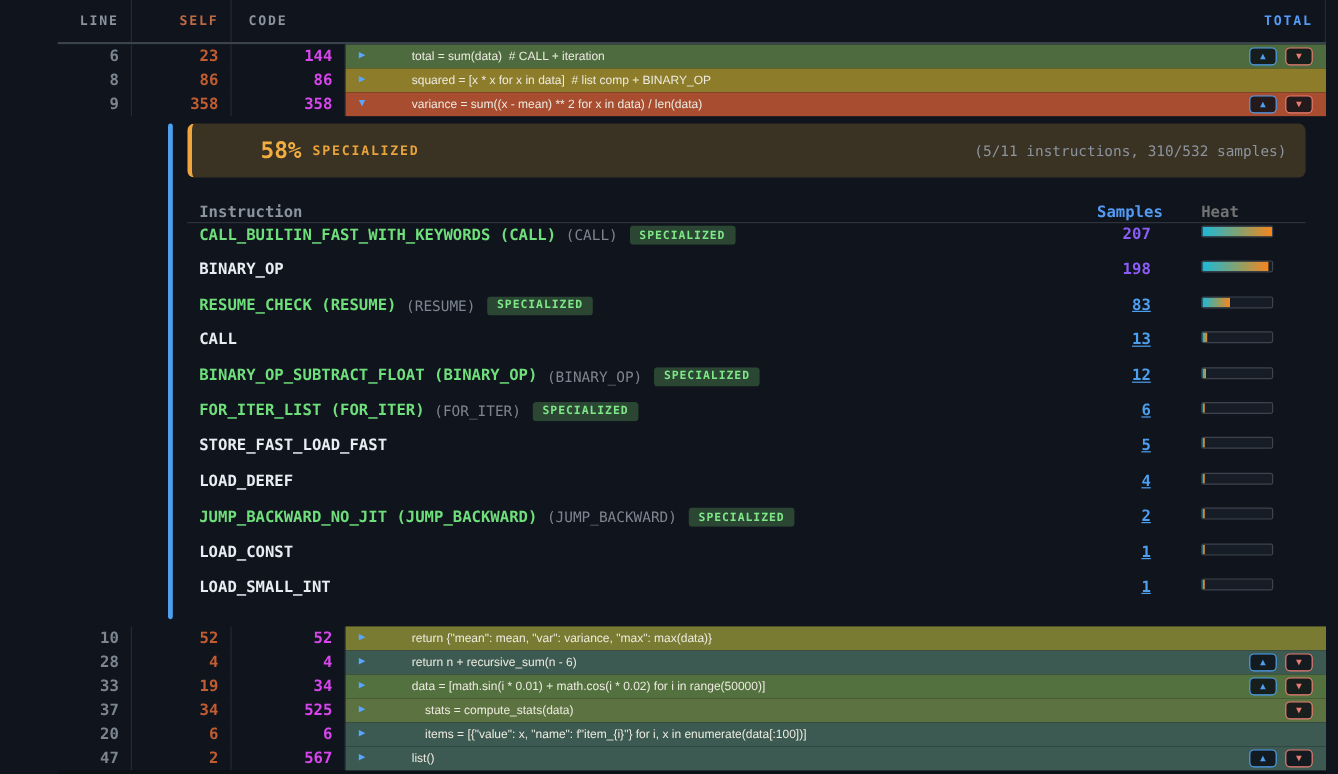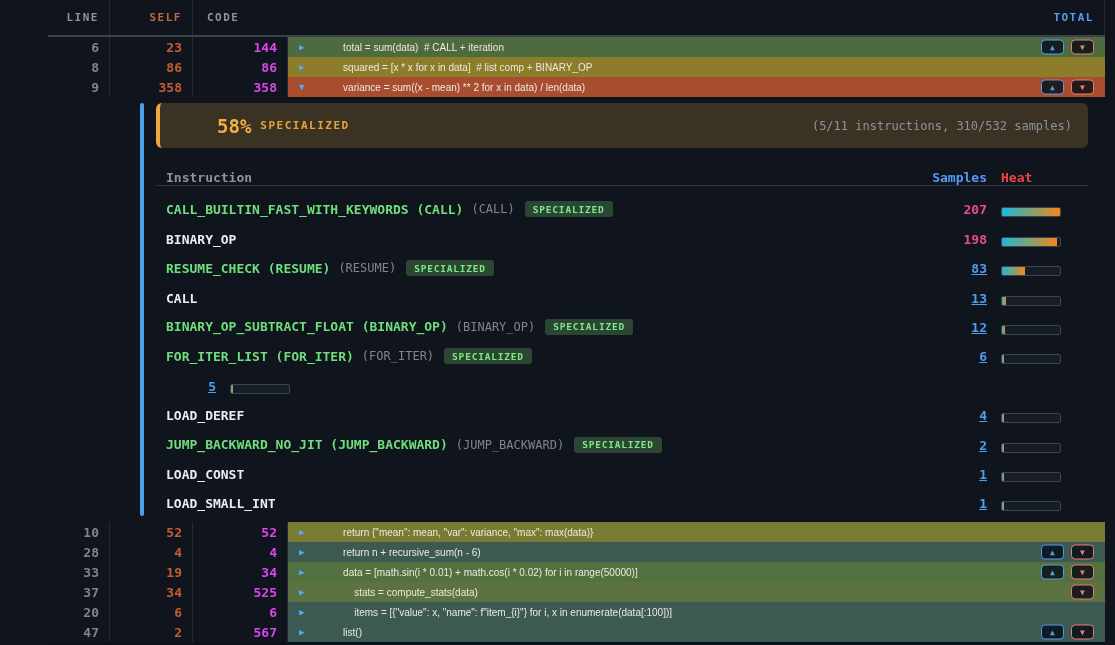--- a/index.html
+++ b/index.html
@@ -85,36 +85,36 @@
   .banner-right { margin-left: auto; font-size: 12px; color: #8b949e; }
 
   .instr-header {
     margin-top: 15px; height: 23px;
     display: flex; align-items: flex-end;
     border-bottom: 1px solid #2d333b;
     font-size: 13px; font-weight: bold;
   }
   .ih-name { flex: 1; padding-left: 10px; color: #8b949e; }
   .ih-samples { width: 60px; text-align: right; color: #539bf5; }
-  .ih-heat { width: 60px; margin-left: 14px; margin-right: 27px; color: #ef4444; }
+  .ih-heat { width: 60px; margin-left: 32px; margin-right: 27px; color: #737373; }
 
   .instr-rows { margin-top: 2px; }
-  .instr-row { height: 29.4px; display: flex; align-items: flex-end; }
+  .instr-row { height: 29.4px; display: flex; align-items: flex-start; gap: 28px; }
   .in-name { flex: 1; padding-left: 10px; display: flex; align-items: center; white-space: nowrap; overflow: hidden; }
   .in-title { font-size: 13px; font-weight: bold; }
   .in-title.spec { color: #6fdf7c; }
   .in-title.plain { color: #e6edf3; }
   .in-base { margin-left: 8px; font-size: 12px; color: #7d8590; }
   .spec-badge {
     margin-left: 10px; background: #2b4733; color: #7ee787;
     font-size: 9.5px; font-weight: bold; letter-spacing: 0.8px;
     padding: 2.5px 8px; border-radius: 3px;
   }
   .in-samples { width: 60px; text-align: right; font-size: 13px; font-weight: bold; }
-  .in-samples.hot { color: #ec4899; margin-top: 24px; }
+  .in-samples.hot { color: #8b5cf6; }
   .in-samples.cool { color: #4d9ff0; text-decoration: underline; }
   .heat-track {
     width: 60px; height: 10px; margin-left: 14px; margin-right: 27px;
     background: #171d26; border: 1px solid #3d444d; border-radius: 2px;
     overflow: hidden; position: relative;
   }
   .heat-fill {
     position: absolute; left: 0; top: 0; bottom: 0;
     background: linear-gradient(90deg, #1db8d8 0%, #8aa06a 55%, #f6861f 100%);
   }
@@ -240,20 +240,23 @@
               <span class="in-title spec">FOR_ITER_LIST (FOR_ITER)</span>
               <span class="in-base">(FOR_ITER)</span>
               <span class="spec-badge">SPECIALIZED</span>
             </div>
             <div class="in-samples cool">6</div>
             <div class="heat-track">
               <div class="heat-fill" style="width: 2px;"></div>
             </div>
           </div>
           <div class="instr-row">
+            <div class="in-name">
+              <span class="in-title plain">STORE_FAST_LOAD_FAST</span>
+            </div>
             <div class="in-samples cool">5</div>
             <div class="heat-track">
               <div class="heat-fill" style="width: 2px;"></div>
             </div>
           </div>
           <div class="instr-row">
             <div class="in-name">
               <span class="in-title plain">LOAD_DEREF</span>
             </div>
             <div class="in-samples cool">4</div>

